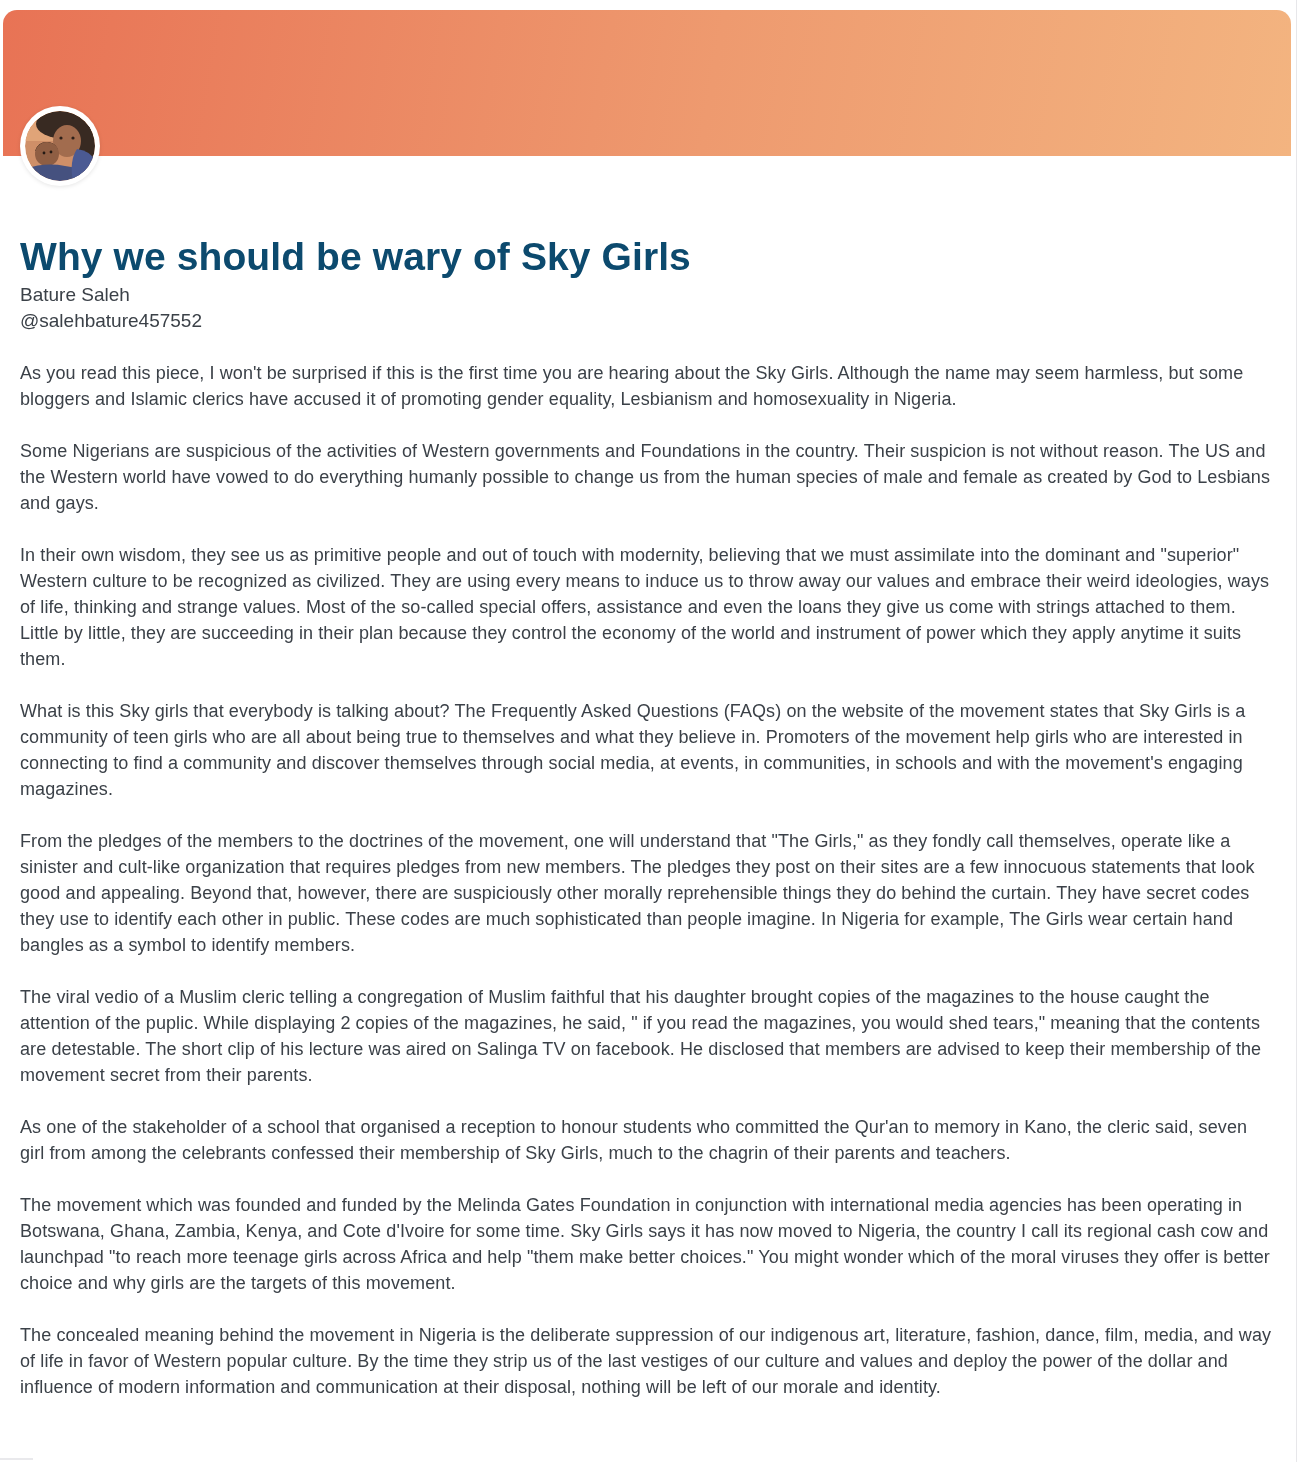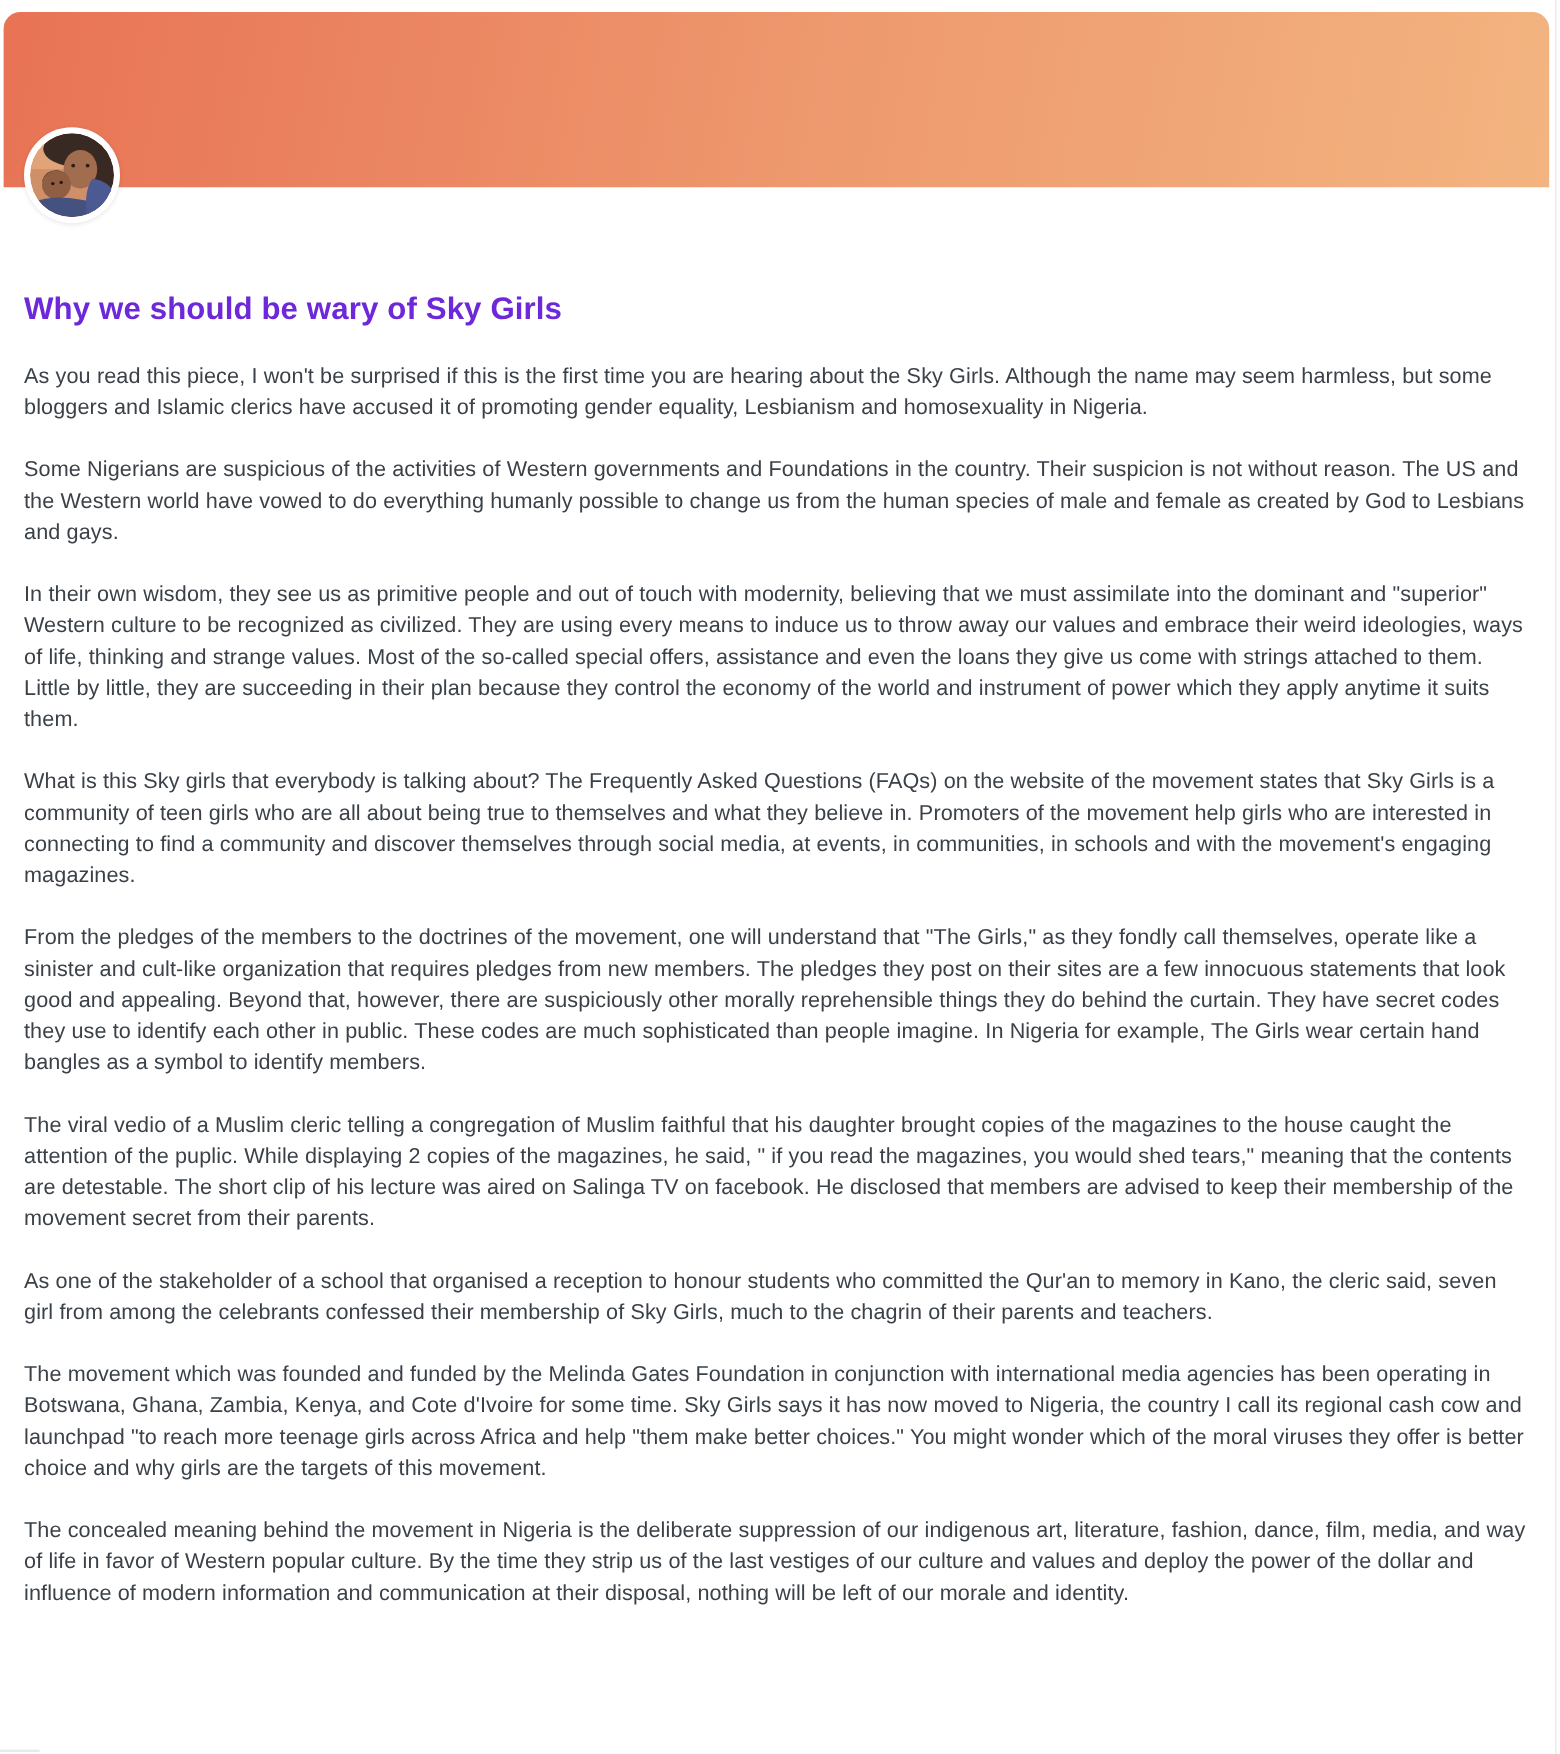--- a/index.html
+++ b/index.html
@@ -43,24 +43,24 @@
     width: 70px; height: 70px;
     border-radius: 50%;
     display: block;
   }
   .article {
     position: absolute;
     left: 20px; top: 240px;
     width: 1252px;
   }
   h1.post-title {
-    font-size: 26px;
+    font-size: 39px;
     line-height: 34px;
     font-weight: 700;
-    color: #6d28d9;
+    color: #0c4a6e;
     letter-spacing: 0.1px;
     margin: 0 0 8px 0;
   }
   .meta {
     font-size: 19px;
     line-height: 26px;
     color: #3B4148;
     margin: 0 0 26px 0;
   }
   .meta .meta-line { display: block; }
@@ -108,20 +108,22 @@
         <path d="M0,58 Q20,51 40,55 Q60,59 70,53 L70,70 L0,70 Z" fill="#45517f"></path>
         <path d="M52,38 Q66,40 70,50 L70,70 L48,70 Q44,50 52,38 Z" fill="#4b5a93"></path>
       </g>
     </svg>
   </div>
 
   <div class="article">
     <h1 class="post-title">Why we should be wary of Sky Girls</h1>
 
     <div class="meta">
+      <span class="meta-line clickable">Bature Saleh</span>
+      <span class="meta-line clickable">@salehbature457552</span>
     </div>
 
     <div class="post-body">
       <p>As you read this piece, I won't be surprised if this is the first time you are hearing about the Sky Girls. Although the name may seem harmless, but some bloggers and Islamic clerics have accused it of promoting gender equality, Lesbianism and homosexuality in Nigeria.</p>
       <p>Some Nigerians are suspicious of the activities of Western governments and Foundations in the country. Their suspicion is not without reason. The US and the Western world have vowed to do everything humanly possible to change us from the human species of male and female as created by God to Lesbians and gays.</p>
       <p>In their own wisdom, they see us as primitive people and out of touch with modernity, believing that we must assimilate into the dominant and "superior" Western culture to be recognized as civilized. They are using every means to induce us to throw away our values and embrace their weird ideologies, ways of life, thinking and strange values. Most of the so-called special offers, assistance and even the loans they give us come with strings attached to them. Little by little, they are succeeding in their plan because they control the economy of the world and instrument of power which they apply anytime it suits them.</p>
       <p>What is this Sky girls that everybody is talking about? The Frequently Asked Questions (FAQs) on the website of the movement states that Sky Girls is a community of teen girls who are all about being true to themselves and what they believe in. Promoters of the movement help girls who are interested in connecting to find a community and discover themselves through social media, at events, in communities, in schools and with the movement's engaging magazines.</p>
       <p>From the pledges of the members to the doctrines of the movement, one will understand that "The Girls," as they fondly call themselves, operate like a sinister and cult-like organization that requires pledges from new members. The pledges they post on their sites are a few innocuous statements that look good and appealing. Beyond that, however, there are suspiciously other morally reprehensible things they do behind the curtain. They have secret codes they use to identify each other in public. These codes are much sophisticated than people imagine. In Nigeria for example, The Girls wear certain hand bangles as a symbol to identify members.</p>
       <p>The viral vedio of a Muslim cleric telling a congregation of Muslim faithful that his daughter brought copies of the magazines to the house caught the attention of the puplic. While displaying 2 copies of the magazines, he said, " if you read the magazines, you would shed tears," meaning that the contents are detestable. The short clip of his lecture was aired on Salinga TV on facebook. He disclosed that members are advised to keep their membership of the movement secret from their parents.</p>
       <p>As one of the stakeholder of a school that organised a reception to honour students who committed the Qur'an to memory in Kano, the cleric said, seven girl from among the celebrants confessed their membership of Sky Girls, much to the chagrin of their parents and teachers.</p>

